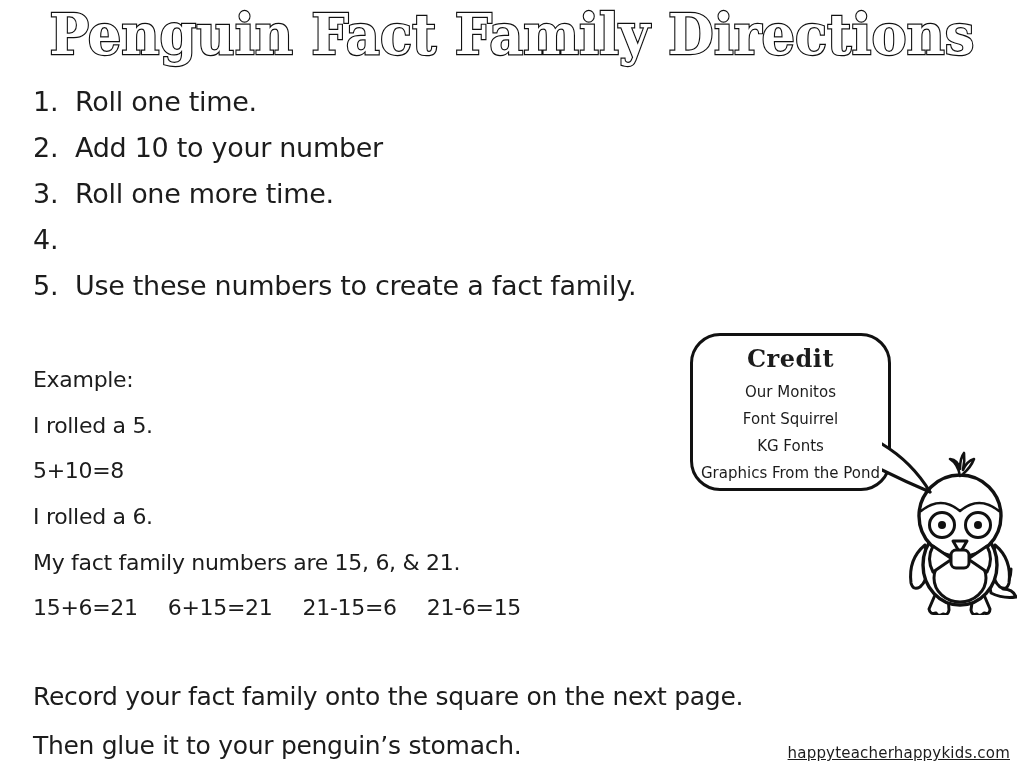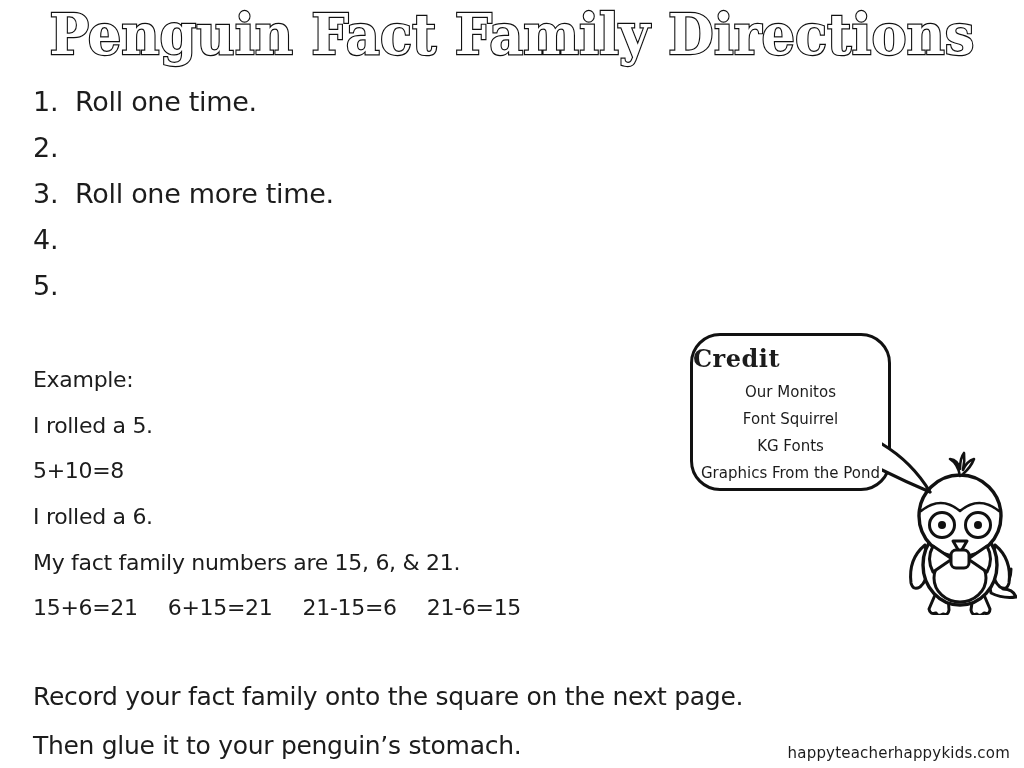--- a/index.html
+++ b/index.html
@@ -66,30 +66,32 @@
     align-items: center;
     font-size: 25px;
     letter-spacing: -0.3px;
   }
 
   .website {
     position: absolute;
     right: 14px; bottom: 6px;
     font-size: 15px;
     letter-spacing: 0.2px;
+    text-decoration: underline;
   }
 
   
   .credit-bubble {
     position: absolute;
     left: 690px; top: 333px;
     width: 201px; height: 158px;
     background: #ffffff;
     border: 3.5px solid #111;
     border-radius: 30px;
+    text-align: center;
     padding-top: 8px;
     z-index: 2;
   }
   .credit-heading {
     font-family: "DejaVu Serif", serif;
     font-weight: bold;
     font-size: 24px;
     height: 34px;
     letter-spacing: 0.5px;
   }
@@ -125,30 +127,32 @@
     </svg>
   </div>
 
   <div class="directions">
     <div class="dir-row">
       <span class="dir-num">1.</span>
       <span class="dir-text">Roll one time.</span>
     </div>
     <div class="dir-row">
       <span class="dir-num">2.</span>
+      <span class="dir-text">Add 10 to your number</span>
     </div>
     <div class="dir-row">
       <span class="dir-num">3.</span>
       <span class="dir-text">Roll one more time.</span>
     </div>
     <div class="dir-row">
       <span class="dir-num">4.</span>
     </div>
     <div class="dir-row">
       <span class="dir-num">5.</span>
+      <span class="dir-text">Use these numbers to create a fact family.</span>
     </div>
   </div>
 
   <div class="example">
     <div class="ex-row">Example:</div>
     <div class="ex-row">I rolled a 5.</div>
     <div class="ex-row">5+10=8</div>
     <div class="ex-row">I rolled a 6.</div>
     <div class="ex-row">My fact family numbers are 15, 6, &amp; 21.</div>
     <div class="ex-row eq-row">

